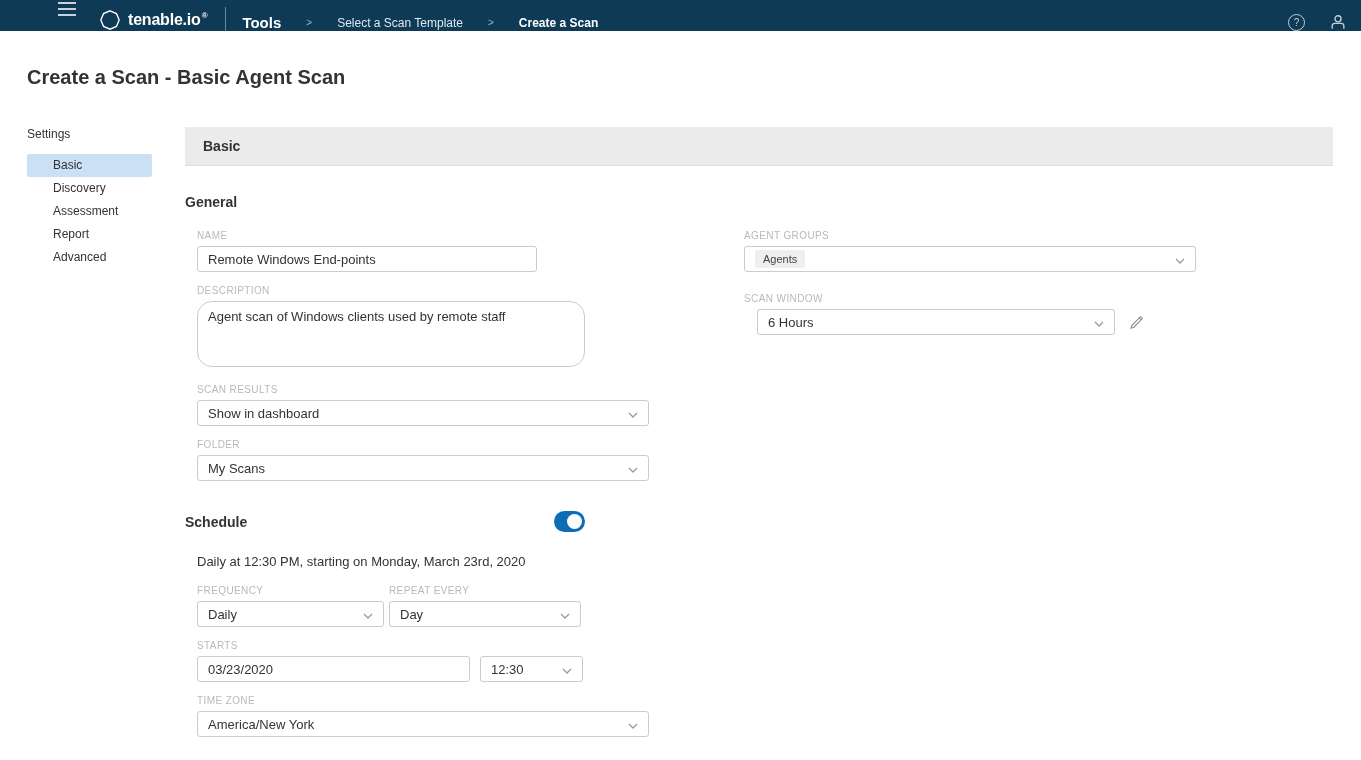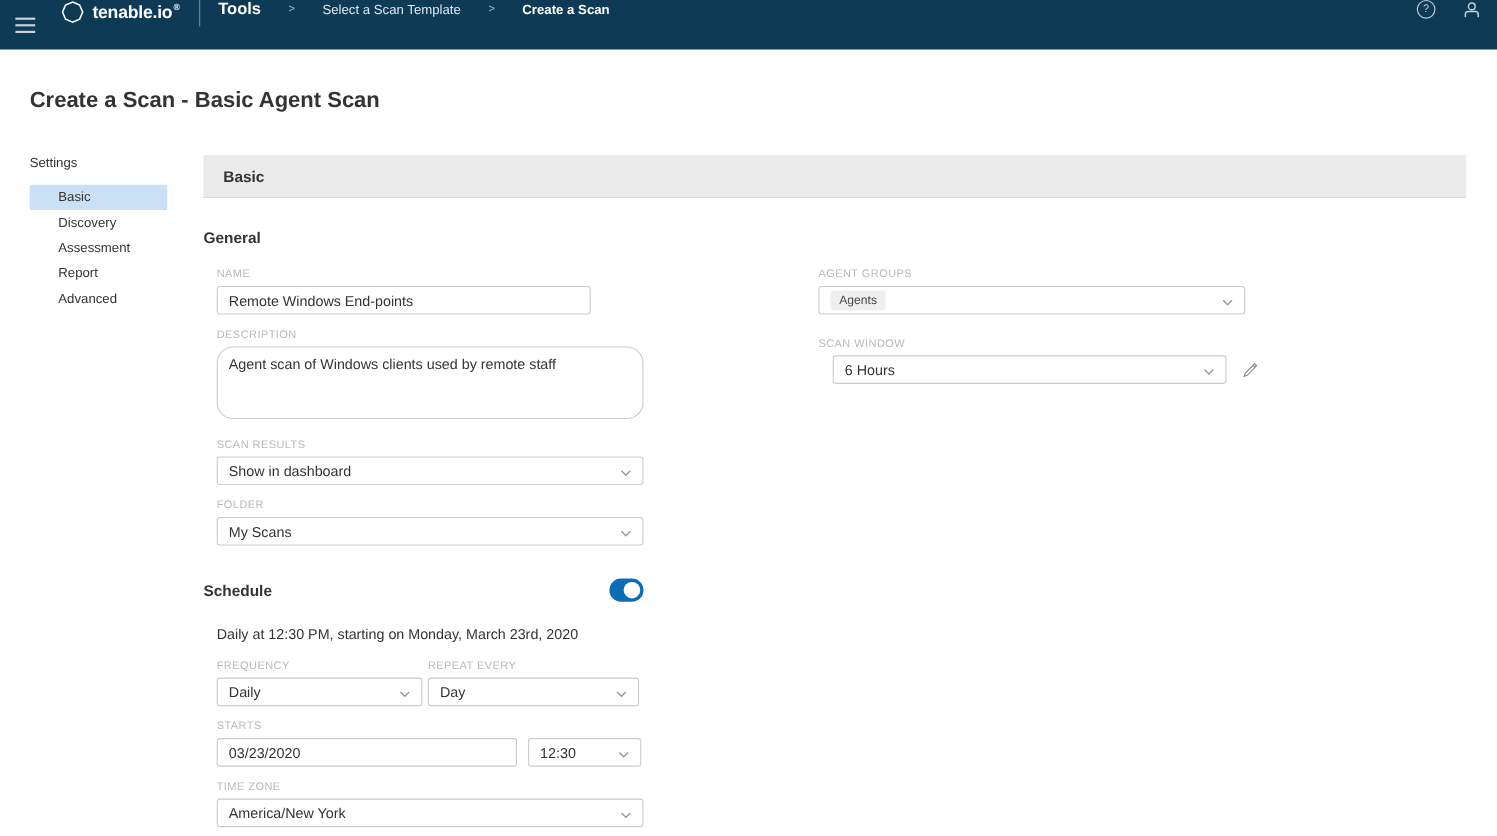--- a/index.html
+++ b/index.html
@@ -6,22 +6,22 @@
   html, body {
     width: 1361px; height: 760px;
     background: #ffffff;
     font-family: "Liberation Sans", sans-serif;
     color: #333;
     overflow: hidden;
   }
 
   
   .navbar {
-    height: 45px; background: #0e3a56;
-    display: flex; align-items: flex-start; color: #fff;
+    height: 31px; background: #0e3a56;
+    display: flex; align-items: flex-end; color: #fff; padding-left: 44px;
   }
   .menu-btn {
     width: 45px; height: 45px; display: flex; flex-direction: column;
     align-items: center; justify-content: center; gap: 4px; cursor: pointer;
   }
   .menu-btn span { display: block; width: 18px; height: 2px; background: #c7d3da; }
   .logo { display: flex; align-items: center; gap: 7px; margin-left: 10px; cursor: pointer; }
   .logo svg { display: block; }
   .logo-text { font-size: 16px; font-weight: 700; letter-spacing: -0.2px; color: #fff; }
   .logo-text sup { font-size: 8px; vertical-align: 7px; margin-left: 1px; }
@@ -77,21 +77,21 @@
     width: 340px; height: 26px; border: 1px solid #ccc; border-radius: 3px;
     padding: 0 10px; font-size: 13px; color: #333;
     font-family: "Liberation Sans", sans-serif; background: #fff; outline: none;
   }
   .textarea {
     width: 388px; height: 66px; border: 1px solid #ccc; border-radius: 15px;
     padding: 7px 10px; font-size: 13px; color: #333; resize: none;
     font-family: "Liberation Sans", sans-serif; background: #fff; outline: none;
   }
   .select {
-    width: 388px; height: 26px; border: 1px solid #ccc; border-radius: 3px;
+    width: 452px; height: 26px; border: 1px solid #ccc; border-radius: 3px;
     padding: 0 10px; font-size: 13px; color: #333; background: #fff;
     display: flex; align-items: center; justify-content: space-between; cursor: pointer;
   }
   .select svg { flex: none; }
   .tagbox { cursor: pointer; }
   .tag {
     background: #efefef; border-radius: 2px; padding: 3px 8px;
     font-size: 11px; color: #444;
   }
 

